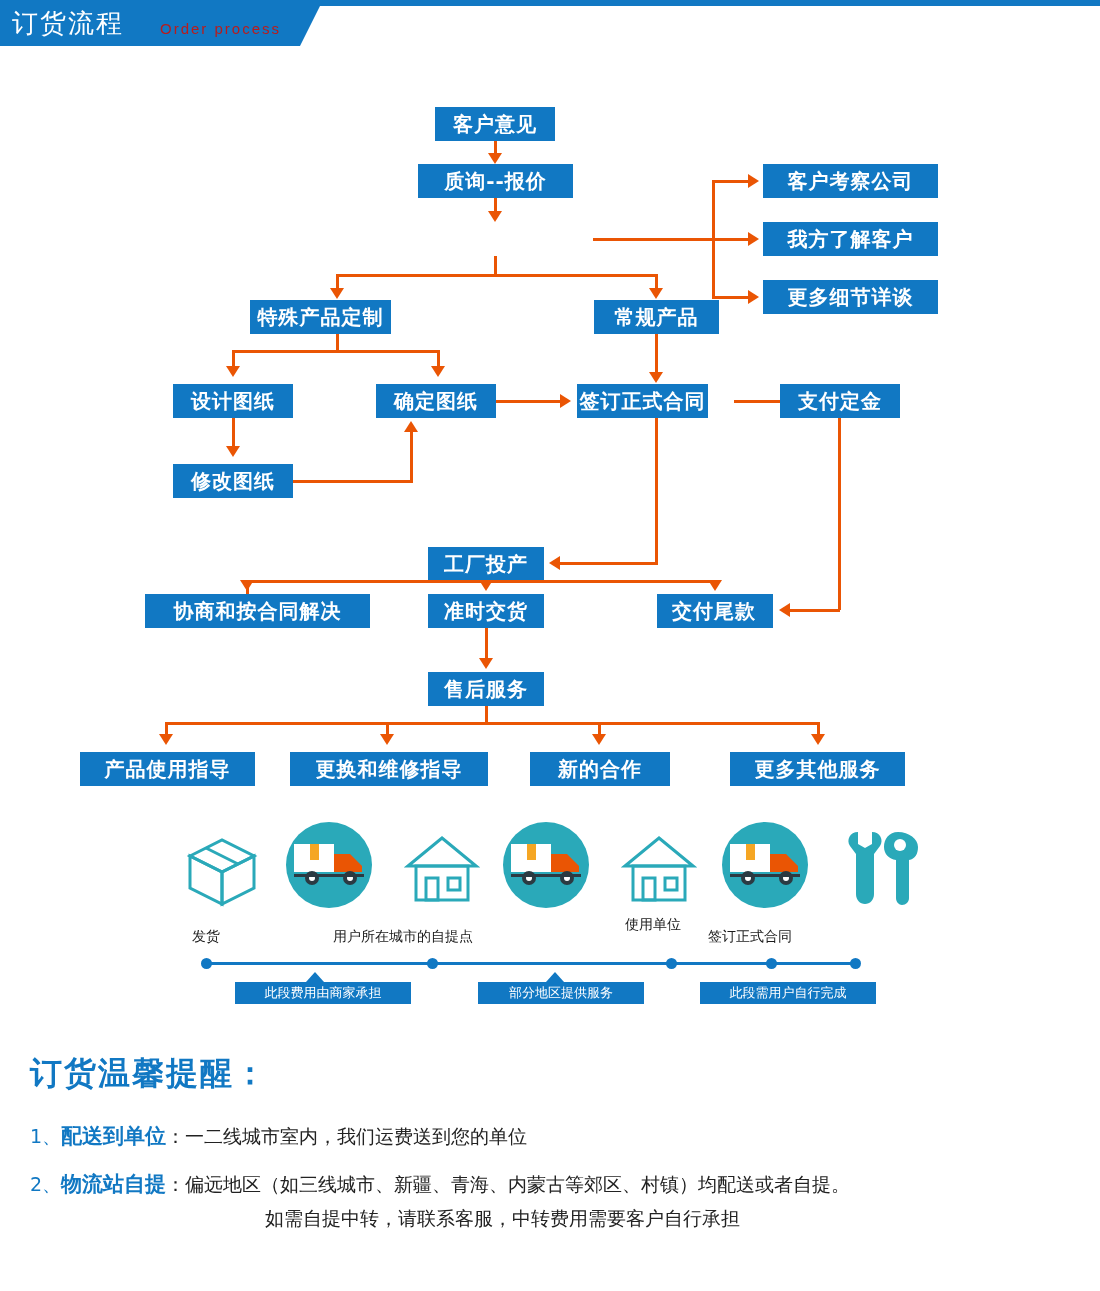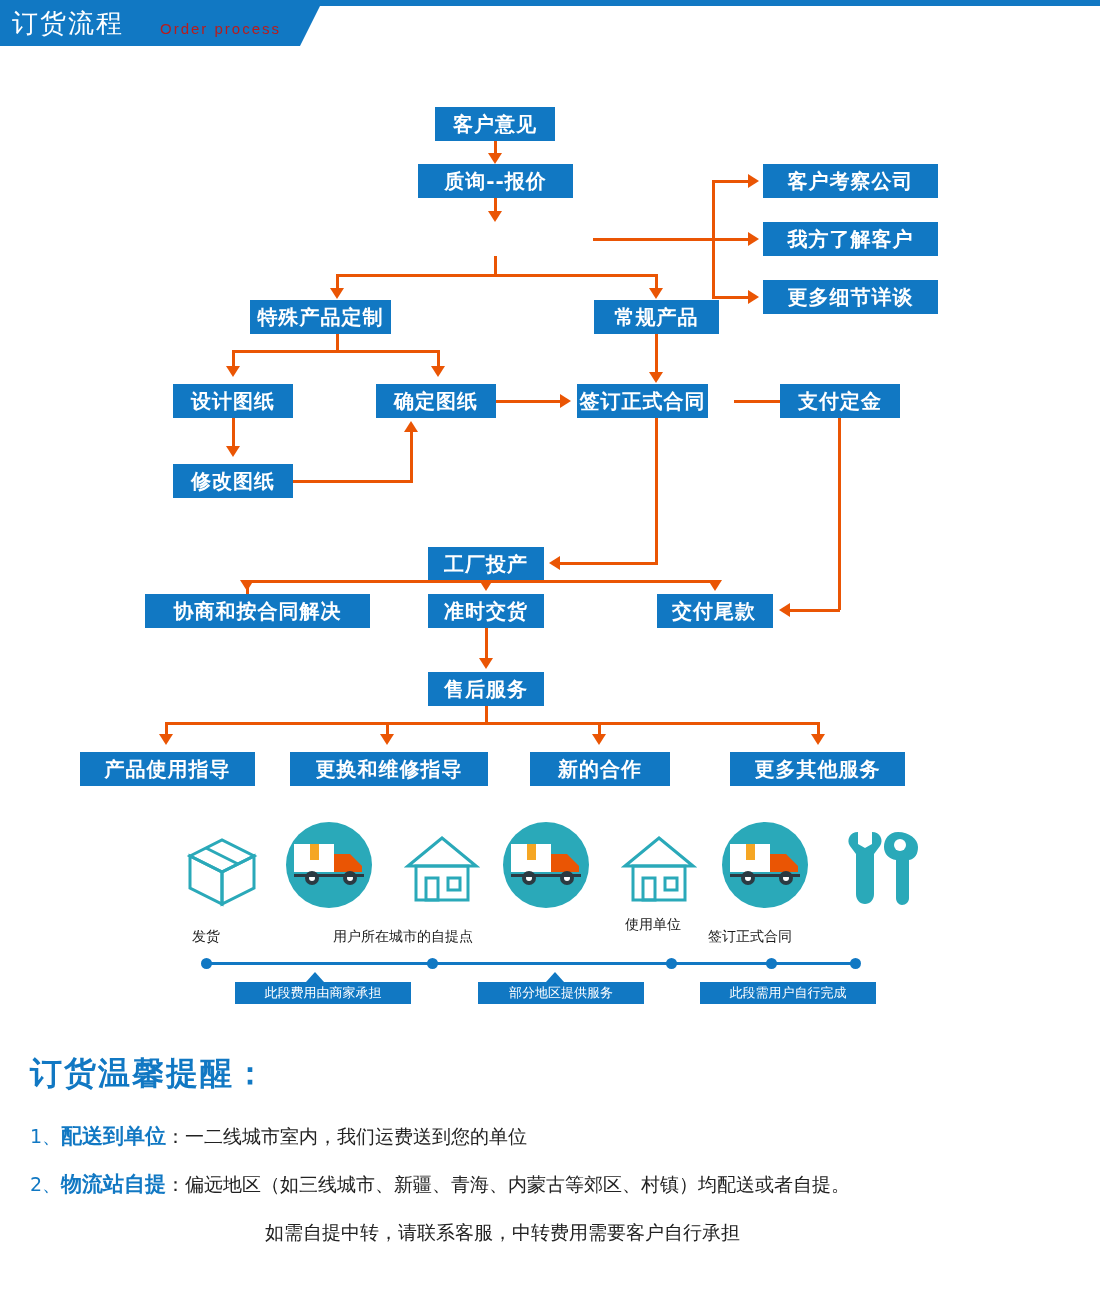--- a/index.html
+++ b/index.html
@@ -296,14 +296,14 @@
   <div class="nh">订货温馨提醒：</div>
 
   <div class="nrow" style="top:82px;">
     <span class="nnum">1、</span><span class="nkey">配送到单位</span><span>：</span><span>一二线城市室内，我们运费送到您的单位</span>
   </div>
 
   <div class="nrow" style="top:130px;">
     <span class="nnum">2、</span><span class="nkey">物流站自提</span><span>：</span><span>偏远地区（如三线城市、新疆、青海、内蒙古等郊区、村镇）均配送或者自提。</span>
   </div>
 
-  <div class="nsub" style="top:180px;">如需自提中转，请联系客服，中转费用需要客户自行承担</div>
+  <div class="nsub" style="top:166px;">如需自提中转，请联系客服，中转费用需要客户自行承担</div>
 </div>
 
 </body></html>

